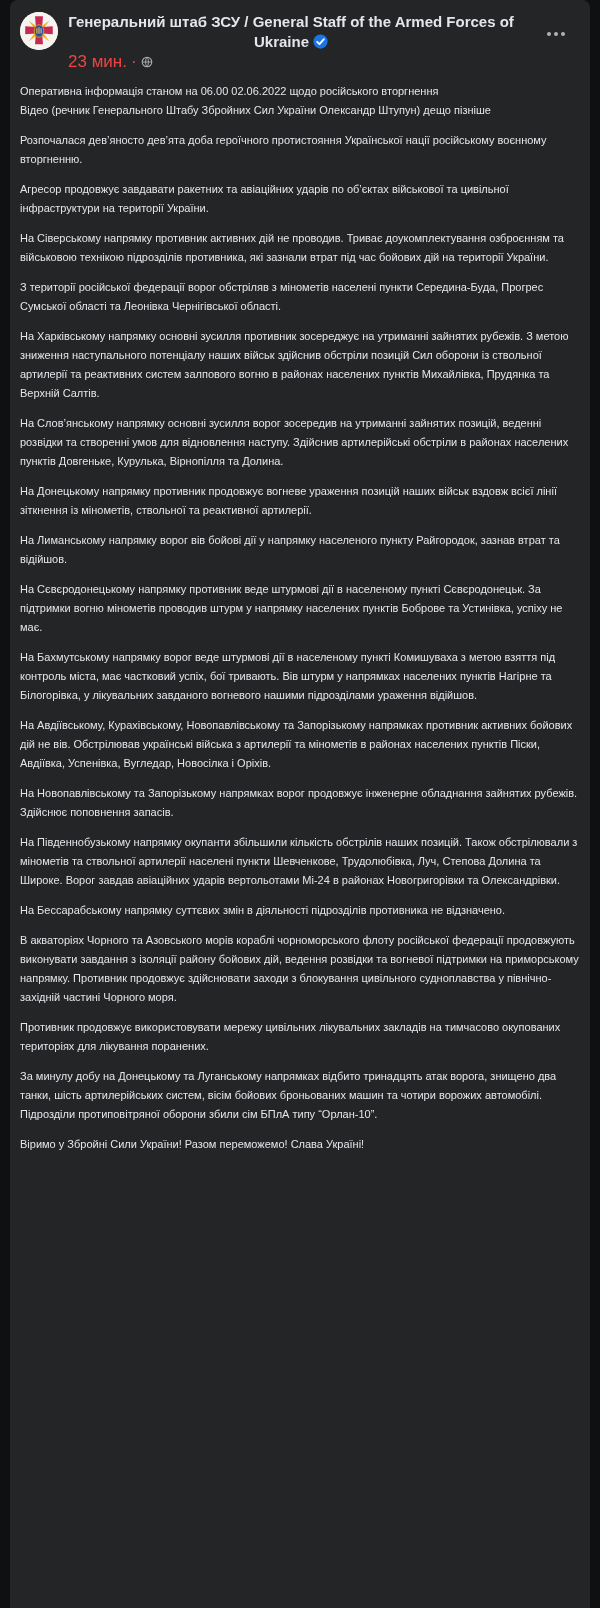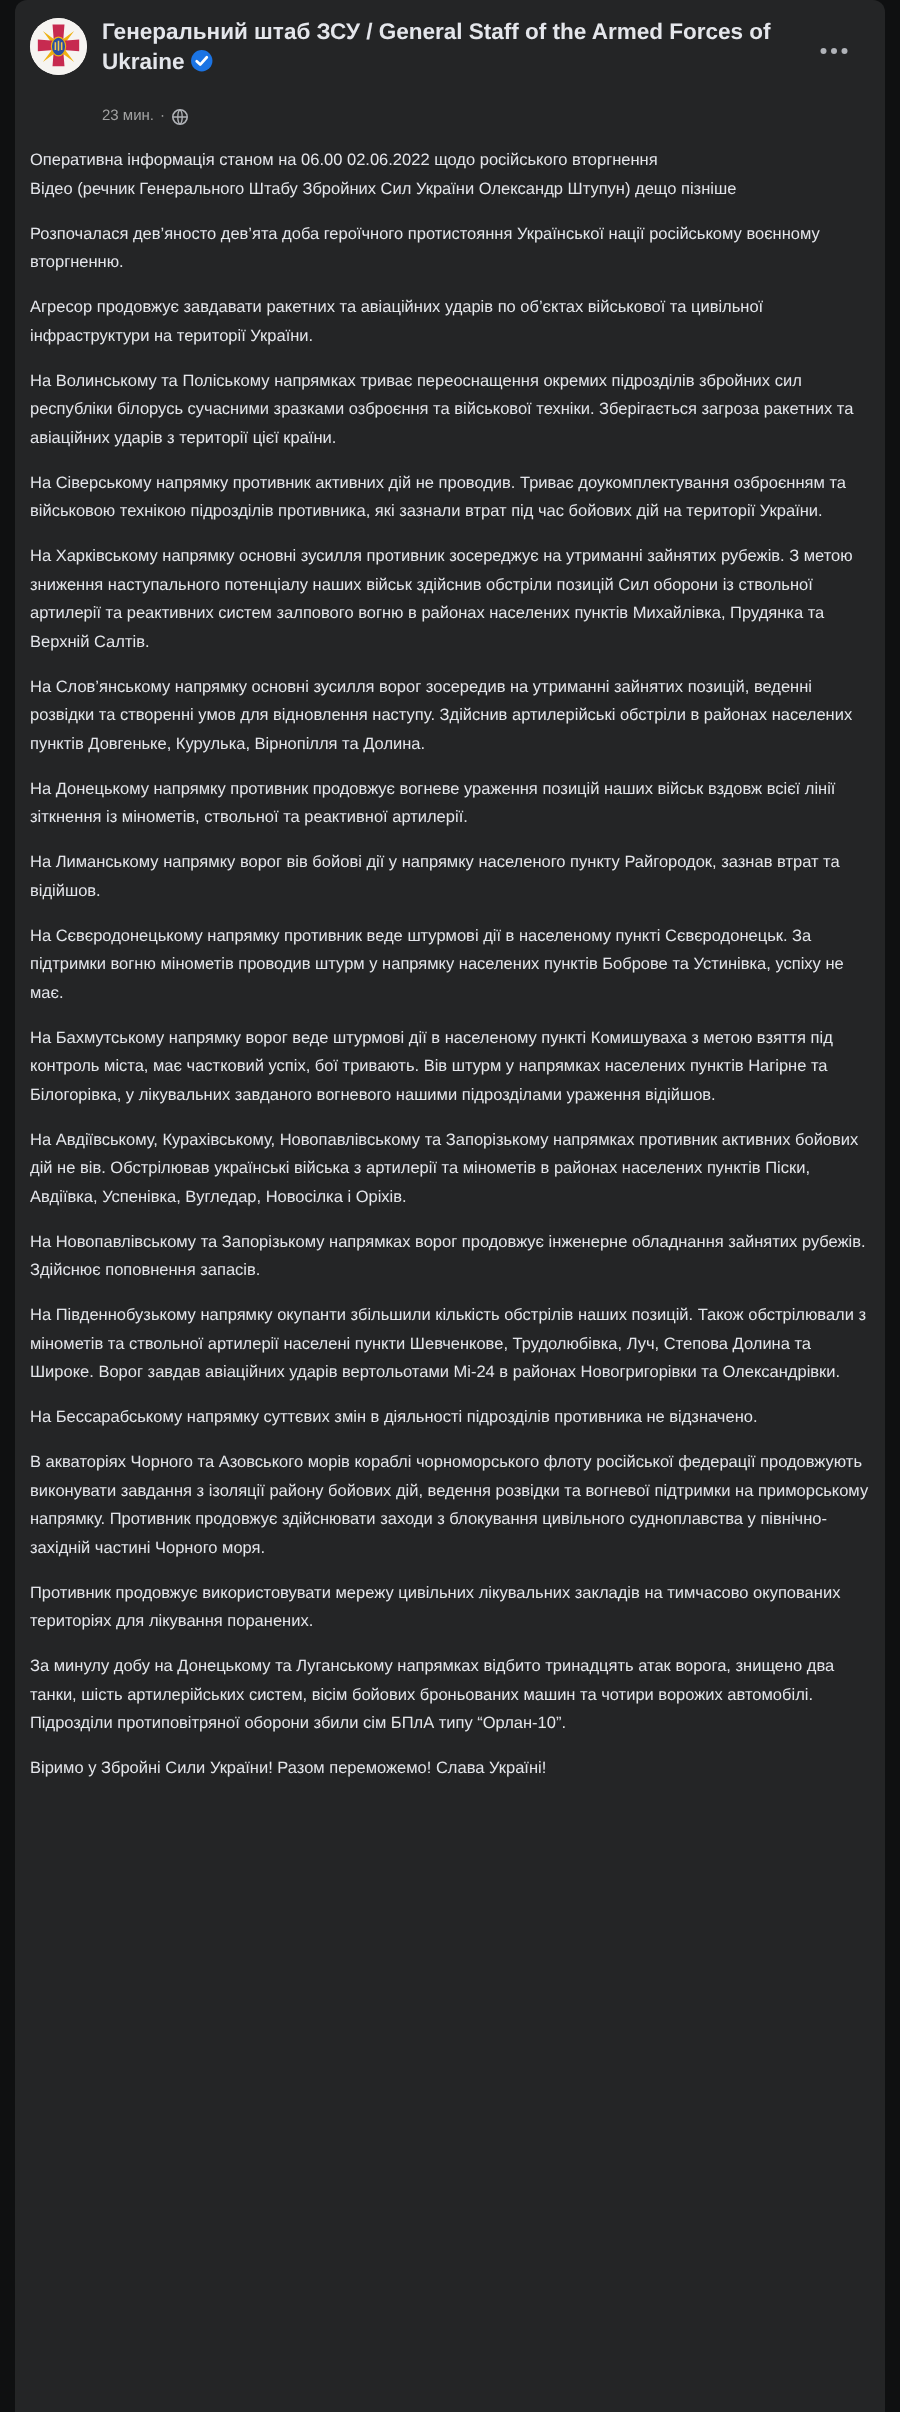--- a/index.html
+++ b/index.html
@@ -38,42 +38,43 @@
     overflow: hidden;
     cursor: pointer;
     background: #f6f4f1;
   }
   .avatar svg { display: block; width: 100%; height: 100%; }
   .header-text {
     flex: 1 1 auto;
     min-width: 0;
     margin-left: 10px;
     padding-right: 26px;
+    text-align: center;
   }
   .page-name {
     font-size: 15px;
     font-weight: 700;
     line-height: 20px;
     color: #e4e6eb;
     cursor: pointer;
   }
   .verified {
     display: inline-block;
     vertical-align: -2px;
     margin-left: 4px;
     line-height: 0;
   }
   .meta {
     display: flex;
     align-items: center;
     gap: 4px;
-    margin-top: 18px;
-    font-size: 10px;
+    margin-top: 2px;
+    font-size: 17px;
     line-height: 16px;
-    color: #a3a3a3;
+    color: #ef4444;
   }
   .meta .timestamp { cursor: pointer; }
   .globe { line-height: 0; display: inline-block; }
   .more-btn {
     flex: 0 0 auto;
     margin-left: auto;
     margin-top: 10px;
     margin-right: 8px;
     width: 32px;
     height: 24px;
@@ -150,22 +151,22 @@
         <span class="dot"></span>
         <span class="dot"></span>
       </button>
     </header>
 
     <div class="post-body">
         <p>Оперативна інформація станом на 06.00 02.06.2022 щодо російського вторгнення
 Відео (речник Генерального Штабу Збройних Сил України Олександр Штупун) дещо пізніше</p>
         <p>Розпочалася дев’яносто дев’ята доба героїчного протистояння Української нації російському воєнному вторгненню.</p>
         <p>Агресор продовжує завдавати ракетних та авіаційних ударів по об’єктах військової та цивільної інфраструктури на території України.</p>
-        <p>На Волинському та Поліському напрямках триває переоснащення окремих підрозділів збройних сил республіки білорусь сучасними зразками озброєння та військової техніки. Зберігається загроза ракетних та авіаційних ударів з території цієї країни.</p>
         <p>На Сіверському напрямку противник активних дій не проводив. Триває доукомплектування озброєнням та військовою технікою підрозділів противника, які зазнали втрат під час бойових дій на території України.</p>
+        <p>З території російської федерації ворог обстріляв з мінометів населені пункти Середина-Буда, Прогрес Сумської області та Леонівка Чернігівської області.</p>
         <p>На Харківському напрямку основні зусилля противник зосереджує на утриманні зайнятих рубежів. З метою зниження наступального потенціалу наших військ здійснив обстріли позицій Сил оборони із ствольної артилерії та реактивних систем залпового вогню в районах населених пунктів Михайлівка, Прудянка та Верхній Салтів.</p>
         <p>На Слов’янському напрямку основні зусилля ворог зосередив на утриманні зайнятих позицій, веденні розвідки та створенні умов для відновлення наступу. Здійснив артилерійські обстріли в районах населених пунктів Довгеньке, Курулька, Вірнопілля та Долина.</p>
         <p>На Донецькому напрямку противник продовжує вогневе ураження позицій наших військ вздовж всієї лінії зіткнення із мінометів, ствольної та реактивної артилерії.</p>
         <p>На Лиманському напрямку ворог вів бойові дії у напрямку населеного пункту Райгородок, зазнав втрат та відійшов.</p>
         <p>На Сєвєродонецькому напрямку противник веде штурмові дії в населеному пункті Сєвєродонецьк. За підтримки вогню мінометів проводив штурм у напрямку населених пунктів Боброве та Устинівка, успіху не має.</p>
         <p>На Бахмутському напрямку ворог веде штурмові дії в населеному пункті Комишуваха з метою взяття під контроль міста, має частковий успіх, бої тривають. Вів штурм у напрямках населених пунктів Нагірне та Білогорівка, у лікувальних завданого вогневого нашими підрозділами ураження відійшов.</p>
         <p>На Авдіївському, Курахівському, Новопавлівському та Запорізькому напрямках противник активних бойових дій не вів. Обстрілював українські війська з артилерії та мінометів в районах населених пунктів Піски, Авдіївка, Успенівка, Вугледар, Новосілка і Оріхів.</p>
         <p>На Новопавлівському та Запорізькому напрямках ворог продовжує інженерне обладнання зайнятих рубежів. Здійснює поповнення запасів.</p>
         <p>На Південнобузькому напрямку окупанти збільшили кількість обстрілів наших позицій. Також обстрілювали з мінометів та ствольної артилерії населені пункти Шевченкове, Трудолюбівка, Луч, Степова Долина та Широке. Ворог завдав авіаційних ударів вертольотами Мі-24 в районах Новогригорівки та Олександрівки.</p>
         <p>На Бессарабському напрямку суттєвих змін в діяльності підрозділів  противника не відзначено.</p>

